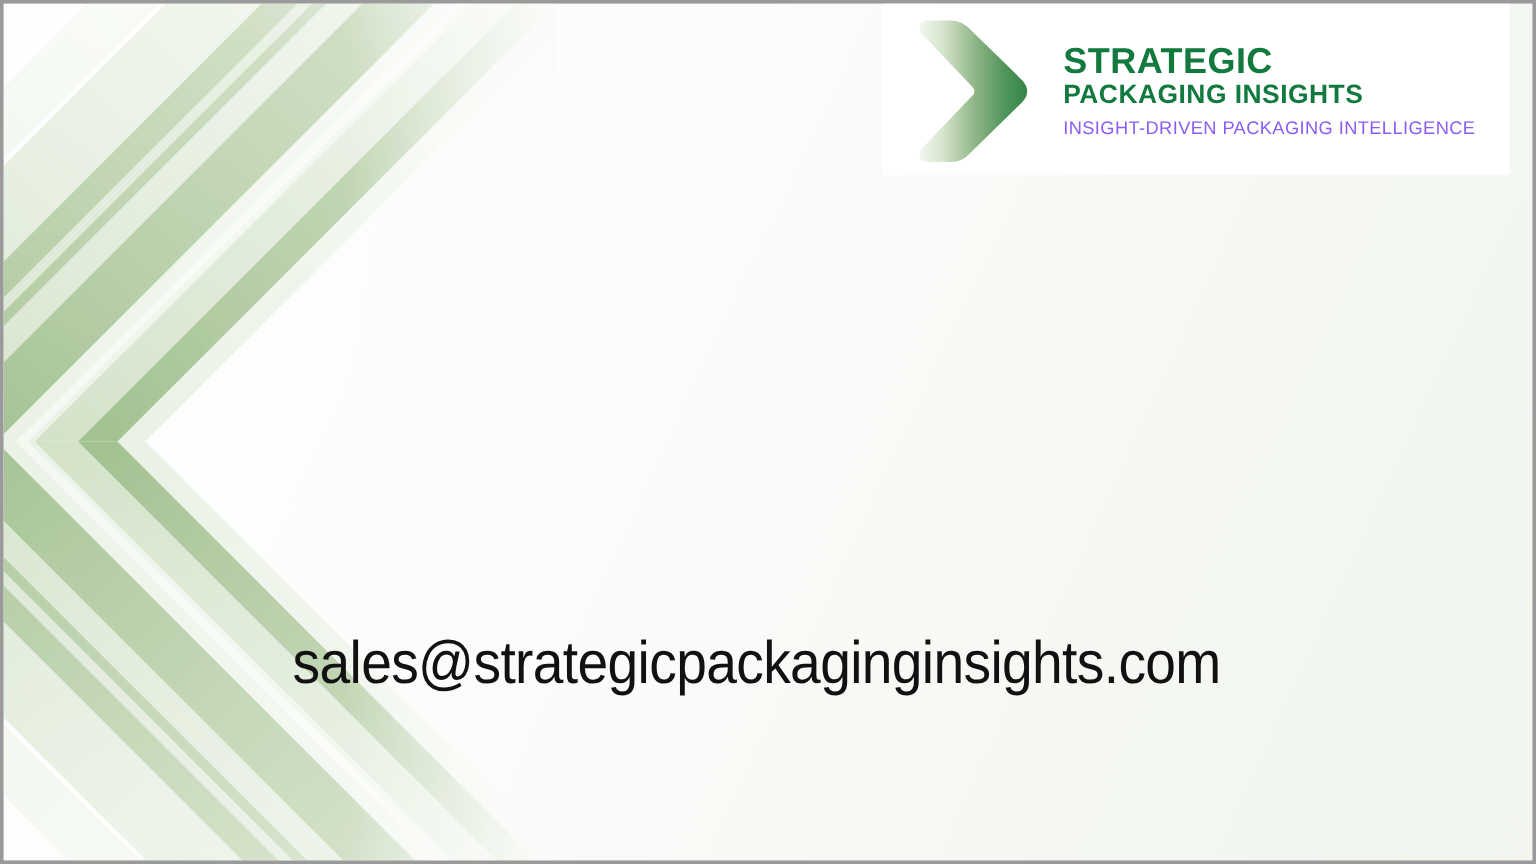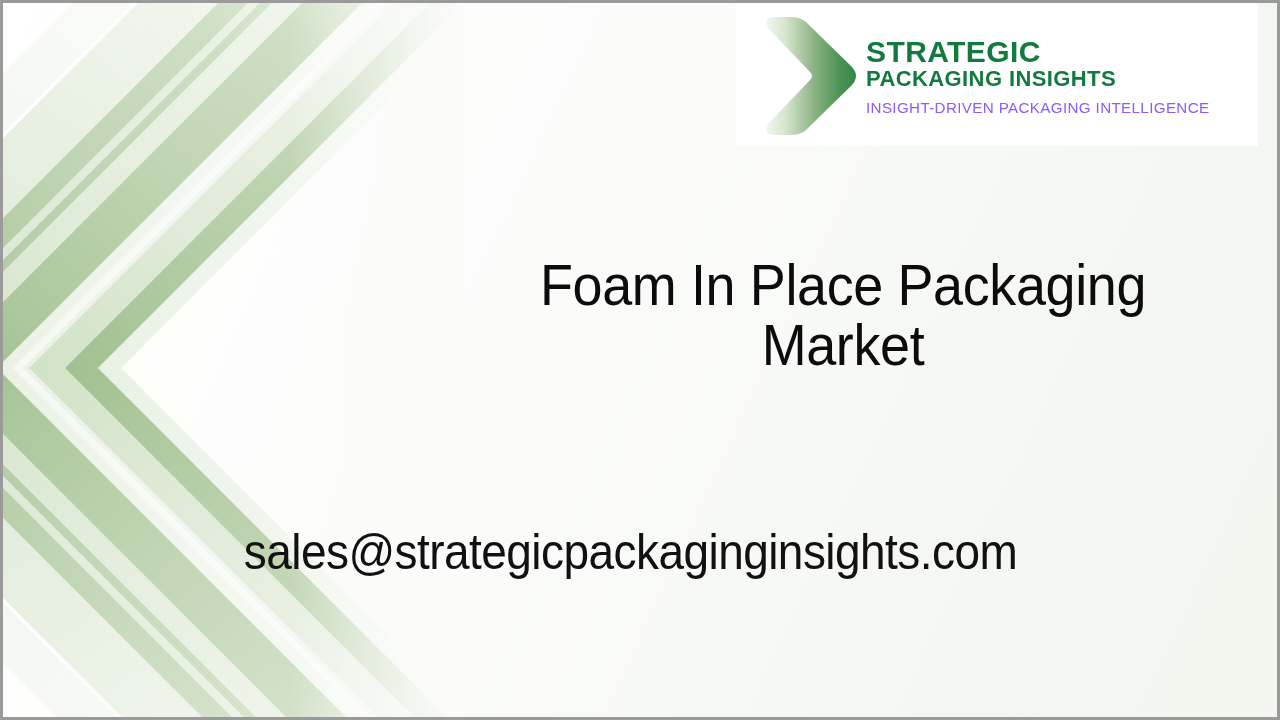--- a/index.html
+++ b/index.html
@@ -47,21 +47,21 @@
     overflow: hidden;
   }
   #logo-mark {
     width: 104px;
     height: 128px;
     flex: 0 0 auto;
     margin-left: 20px;
     margin-top: 2px;
   }
   #logo-text-block {
-    margin-left: 6px;
+    margin-left: 26px;
     margin-top: 4px;
   }
   .logo-line {
     font-family: "Liberation Sans", sans-serif;
     font-weight: bold;
     color: #12793f;
     letter-spacing: 0.4px;
     line-height: 1.03;
     white-space: nowrap;
   }
@@ -214,21 +214,18 @@
       </defs>
       <path d="M12 16 Q6 6 18 5 L36 5 Q46 5 53 13 L96 55 Q104 64 96 73 L53 115 Q46 123 36 123 L18 123 Q6 122 12 112 L54 68 Q58 64 54 60 Z" fill="url(#markGrad)"></path>
     </svg>
     <div id="logo-text-block">
       <div class="logo-line" id="logo-line1">STRATEGIC</div>
       <div class="logo-line" id="logo-line2">PACKAGING INSIGHTS</div>
       <div id="logo-tagline">INSIGHT-DRIVEN PACKAGING INTELLIGENCE</div>
     </div>
   </div>
 
-  <div id="title-block">
-    <h1 id="main-title">Foam In Place Packaging Market</h1>
-  </div>
 
   <div id="email-block">
     <div id="email-line">sales@strategicpackaginginsights.com</div>
   </div>
 
 </div>
 
 </body></html>

